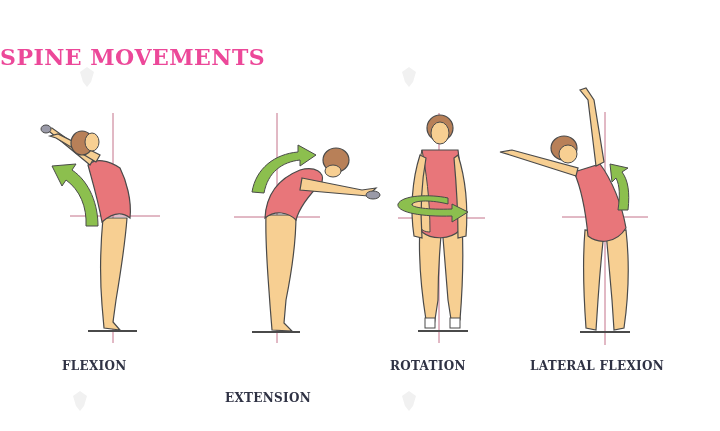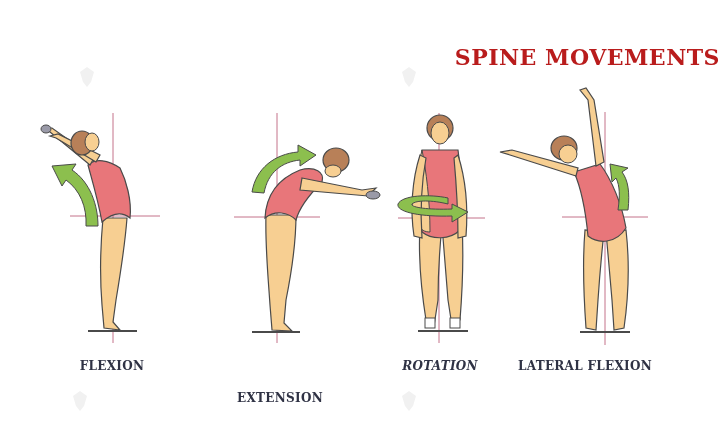--- a/index.html
+++ b/index.html
@@ -1,21 +1,21 @@
 <!DOCTYPE html>
 <html><head>
 <meta charset="utf-8">
 <style>
   html, body { margin: 0; padding: 0; background: #ffffff; }
   body { width: 720px; height: 431px; position: relative; overflow: hidden;
          font-family: "DejaVu Serif", "Liberation Serif", serif; }
-  .title { position: absolute; left: 0; width: 720px; top: 44px; text-align: right;
-           font-size: 22px; font-weight: bold; color: #b91c1c; letter-spacing: 0.5px; }
+  .title { position: absolute; left: 0; width: 720px; top: 44px; text-align: left;
+           font-size: 22px; font-weight: bold; color: #ec4899; letter-spacing: 0.5px; }
   .label { position: absolute; top: 359px; font-size: 12px; font-weight: bold;
-           color: #2f3244; letter-spacing: 0.3px; text-align: center; }
+           color: #2f3244; letter-spacing: 0.3px; text-align: left; }
   svg.art { position: absolute; left: 0; top: 0; }
 </style>
 </head>
 <body>
 
 <div class="title">SPINE MOVEMENTS</div>
 
 <svg class="art" width="720" height="431" viewBox="0 0 720 431">
 
   <g fill="#f1f1f1">
@@ -102,14 +102,14 @@
 
     <ellipse cx="564" cy="148" rx="13" ry="12" fill="#b88058" stroke="#4a4a4a" stroke-width="1.2"></ellipse>
     <ellipse cx="568" cy="154" rx="9" ry="9" fill="#f7cf92" stroke="#4a4a4a" stroke-width="1"></ellipse>
 
     <path d="M628 210 C630 192 628 180 622 172 L628 168 L610 164 L612 182 L616 178 C620 186 620 196 618 210 Z" fill="#8cbf4e" stroke="#4a4a4a" stroke-width="1"></path>
   </g>
 </svg>
 
 <div class="label" style="left:62px;width:100px;">FLEXION</div>
 <div class="label" style="left:225px;width:110px;margin-top:32px;">EXTENSION</div>
-<div class="label" style="left:390px;width:100px;font-style:italic;">ROTATION</div>
-<div class="label" style="left:510px;width:150px;">LATERAL FLEXION</div>
+<div class="label" style="left:390px;width:100px;">ROTATION</div>
+<div class="label" style="left:530px;width:150px;">LATERAL FLEXION</div>
 
 </body></html>

